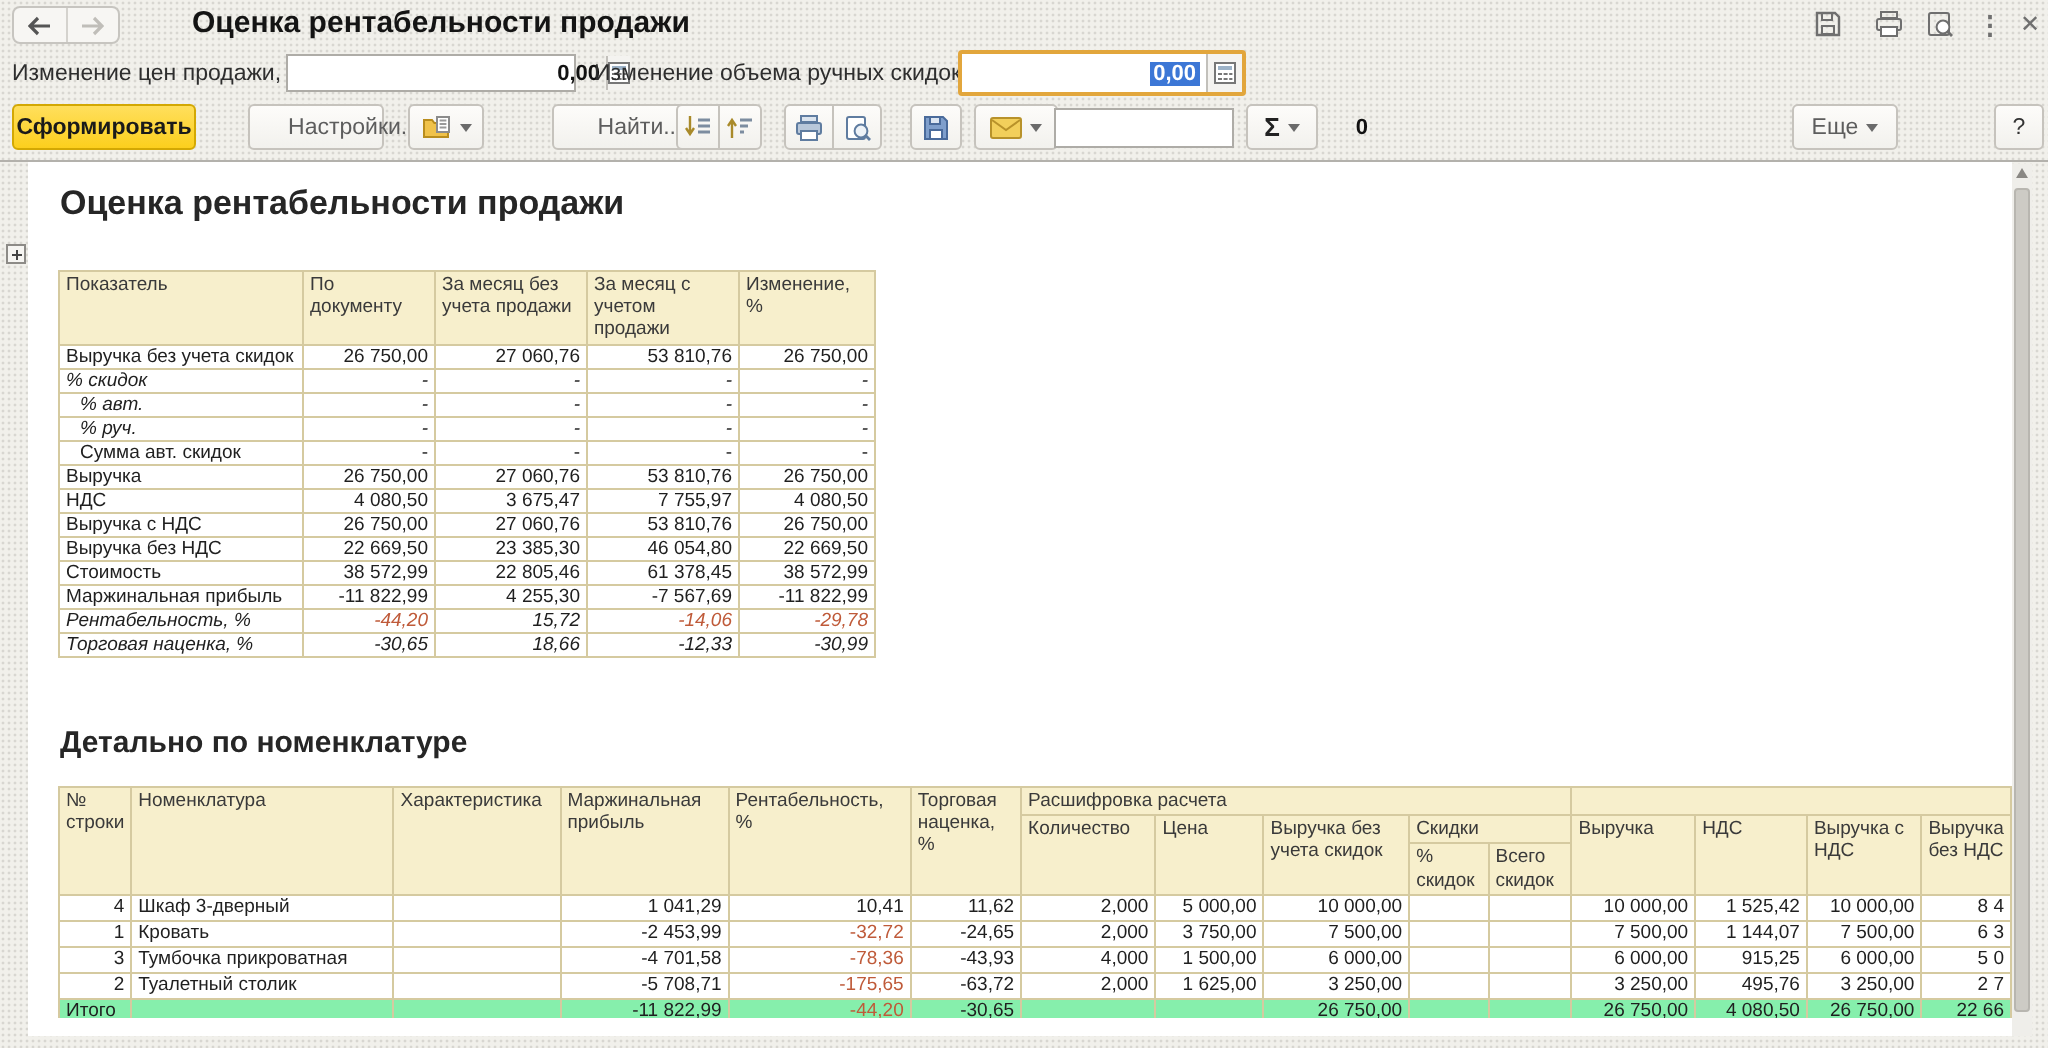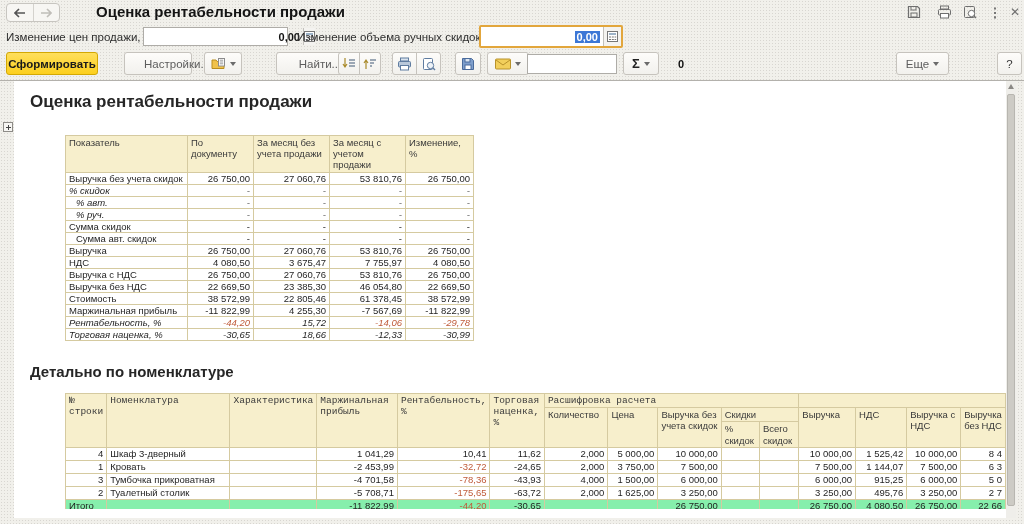--- a/index.html
+++ b/index.html
@@ -61,35 +61,35 @@
   .vscroll { left:1006px; top:82px; width:10px; height:436px; background:#efeeea; }
   .vthumb { position:absolute; left:1px; top:12px; width:8px; height:412px;
     background:#cdcbc5; border:1px solid #b8b6b0; border-radius:2px; }
   .varrow { position:absolute; left:2px; top:2px; width:0; height:0;
     border-left:3px solid transparent; border-right:3px solid transparent;
     border-bottom:5px solid #8a8884; }
 
   .rpt-title { left:30px; top:92px; font-size:17px; font-weight:700; color:#262626; }
   .sec-title { left:30px; top:363px; font-size:15px; font-weight:700; color:#262626; }
 
-  table.rpt { border-collapse:collapse; table-layout:fixed; font-size:9.5px; color:#1f1f1f;margin-left:36px; }
+  table.rpt { border-collapse:collapse; table-layout:fixed; font-size:9.5px; color:#1f1f1f; }
   table.rpt th, table.rpt td { border:1px solid #d5caa0; overflow:hidden; }
   table.rpt th { background:#f7efcc; font-weight:400; text-align:left; vertical-align:top;
     padding:1px 3px; line-height:1.18; white-space:normal; color:#3a3a3a; }
   table.rpt td { padding:0 3px; white-space:nowrap; height:12px; line-height:11px; }
   td.num { text-align:right; }
   td.lbl { text-align:left; }
   .ind { padding-left:10px !important; }
   .it { font-style:italic; }
   .red { color:#bf5a39; }
   th.red { color:#bf5a39; }
   tr.total td { background:#86efac; }
   #t2wrap { left:29px; top:393px; width:977px; height:116px; overflow:hidden; }
   #t1wrap { left:29px; top:135px; }
-  #t2 tr.hA th { height:13px;font-family:Liberation Mono, monospace; } #t2 tr.hB th { height:13px; } #t2 tr.hC th { height:24px; }
+  #t2 tr.hA th { height:13px; } #t2 tr.hB th { height:13px; } #t2 tr.hC th { height:24px; }
   #t2 td { height:13px; line-height:12px; }
   svg { display:block; }
 </style>
 </head>
 <body>
 
 <div class="abs navgroup">
   <div class="navbtn">
     <svg width="12" height="10" viewBox="0 0 12 10">
         <path d="M5 1 L1 5 L5 9 M1 5 H11" stroke="#555" stroke-width="1.6" fill="none"></path>
@@ -281,27 +281,20 @@
           <td class="num it">-</td>
           <td class="num it">-</td>
           <td class="num it">-</td>
         </tr>
         <tr>
           <td class="lbl it ind">% руч.</td>
           <td class="num it">-</td>
           <td class="num it">-</td>
           <td class="num it">-</td>
           <td class="num it">-</td>
-        </tr>
-        <tr>
-          <td class="lbl">Сумма скидок</td>
-          <td class="num">-</td>
-          <td class="num">-</td>
-          <td class="num">-</td>
-          <td class="num">-</td>
         </tr>
         <tr>
           <td class="lbl ind">Сумма авт. скидок</td>
           <td class="num">-</td>
           <td class="num">-</td>
           <td class="num">-</td>
           <td class="num">-</td>
         </tr>
         <tr>
           <td class="lbl">Выручка</td>

